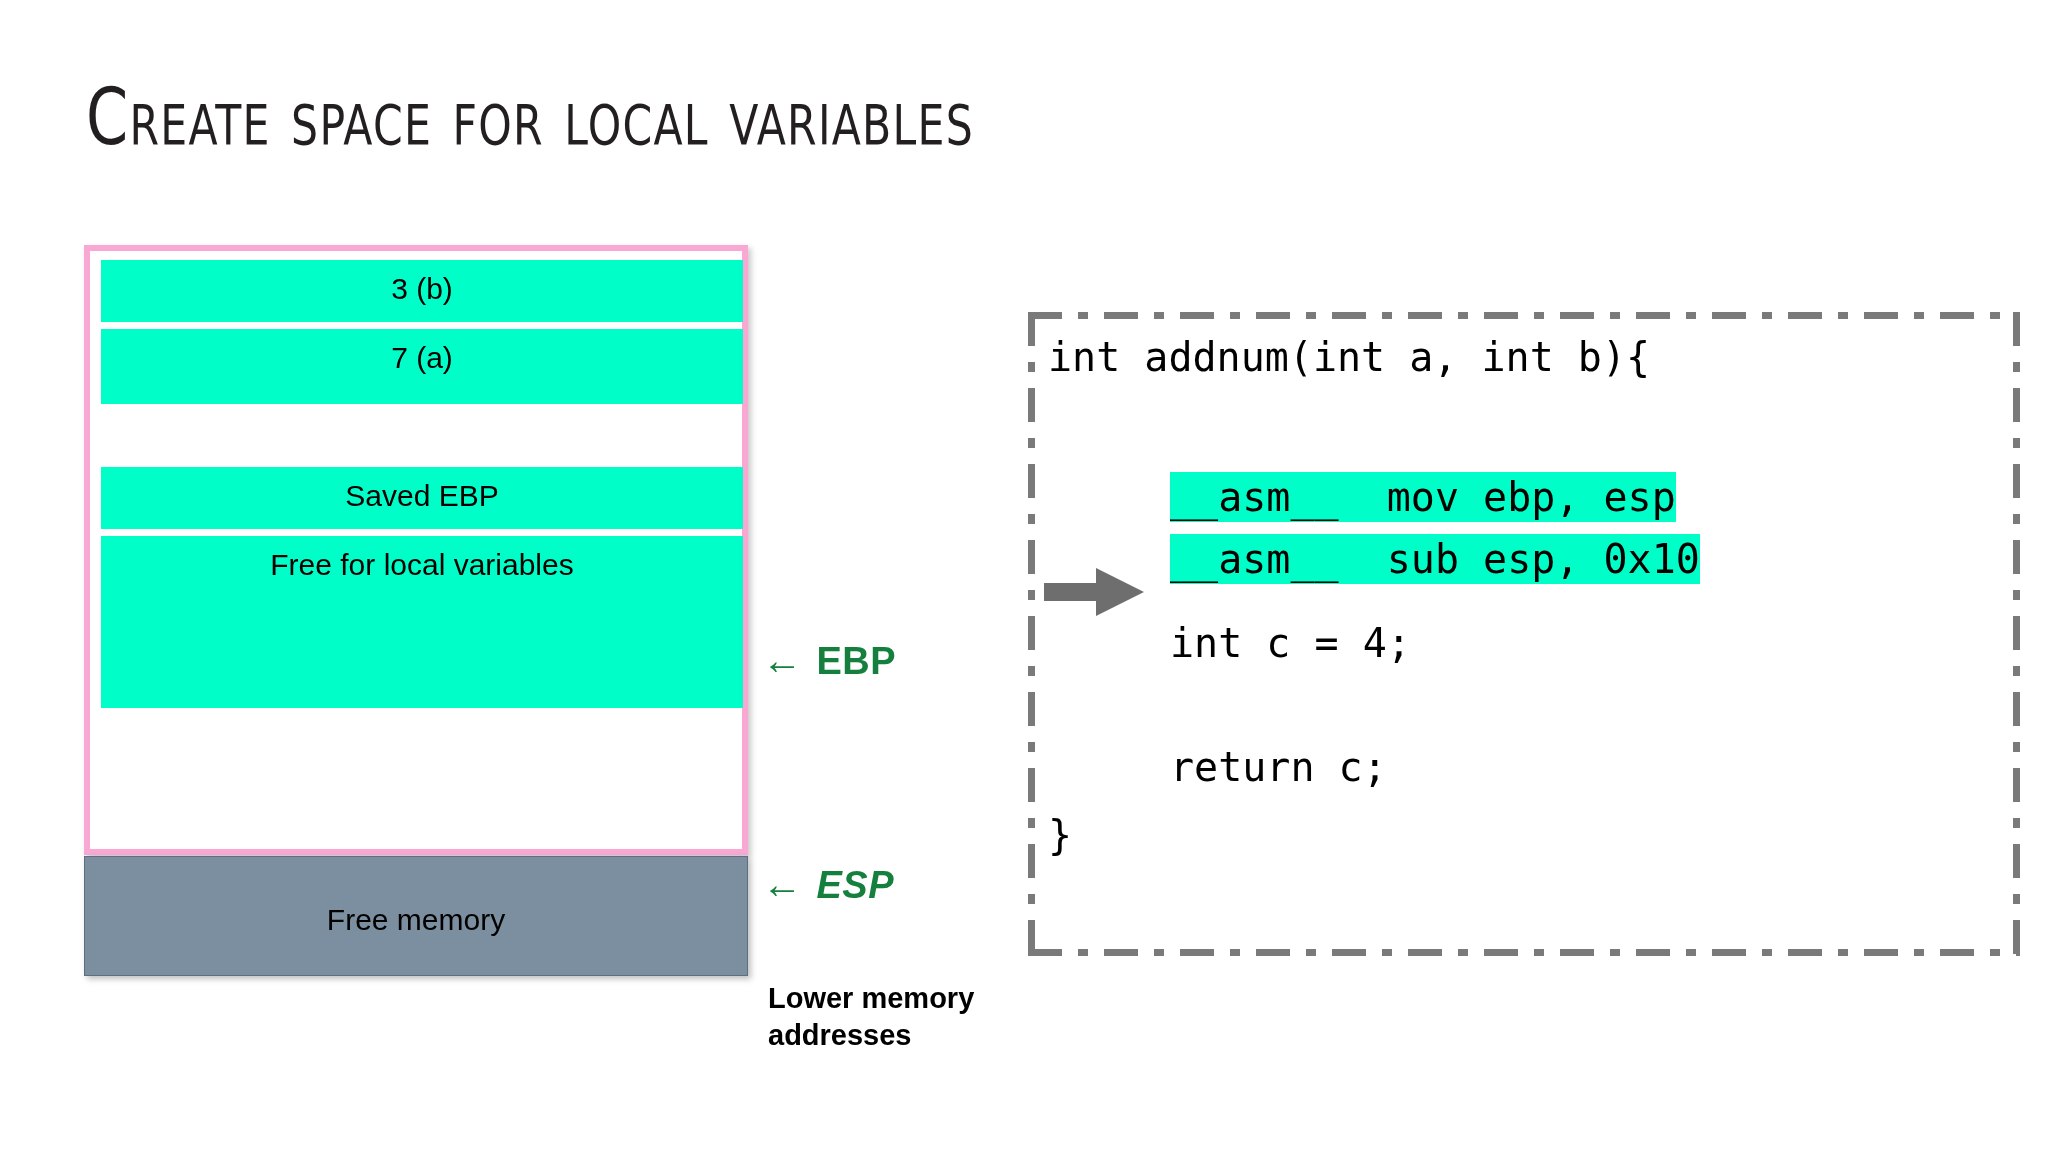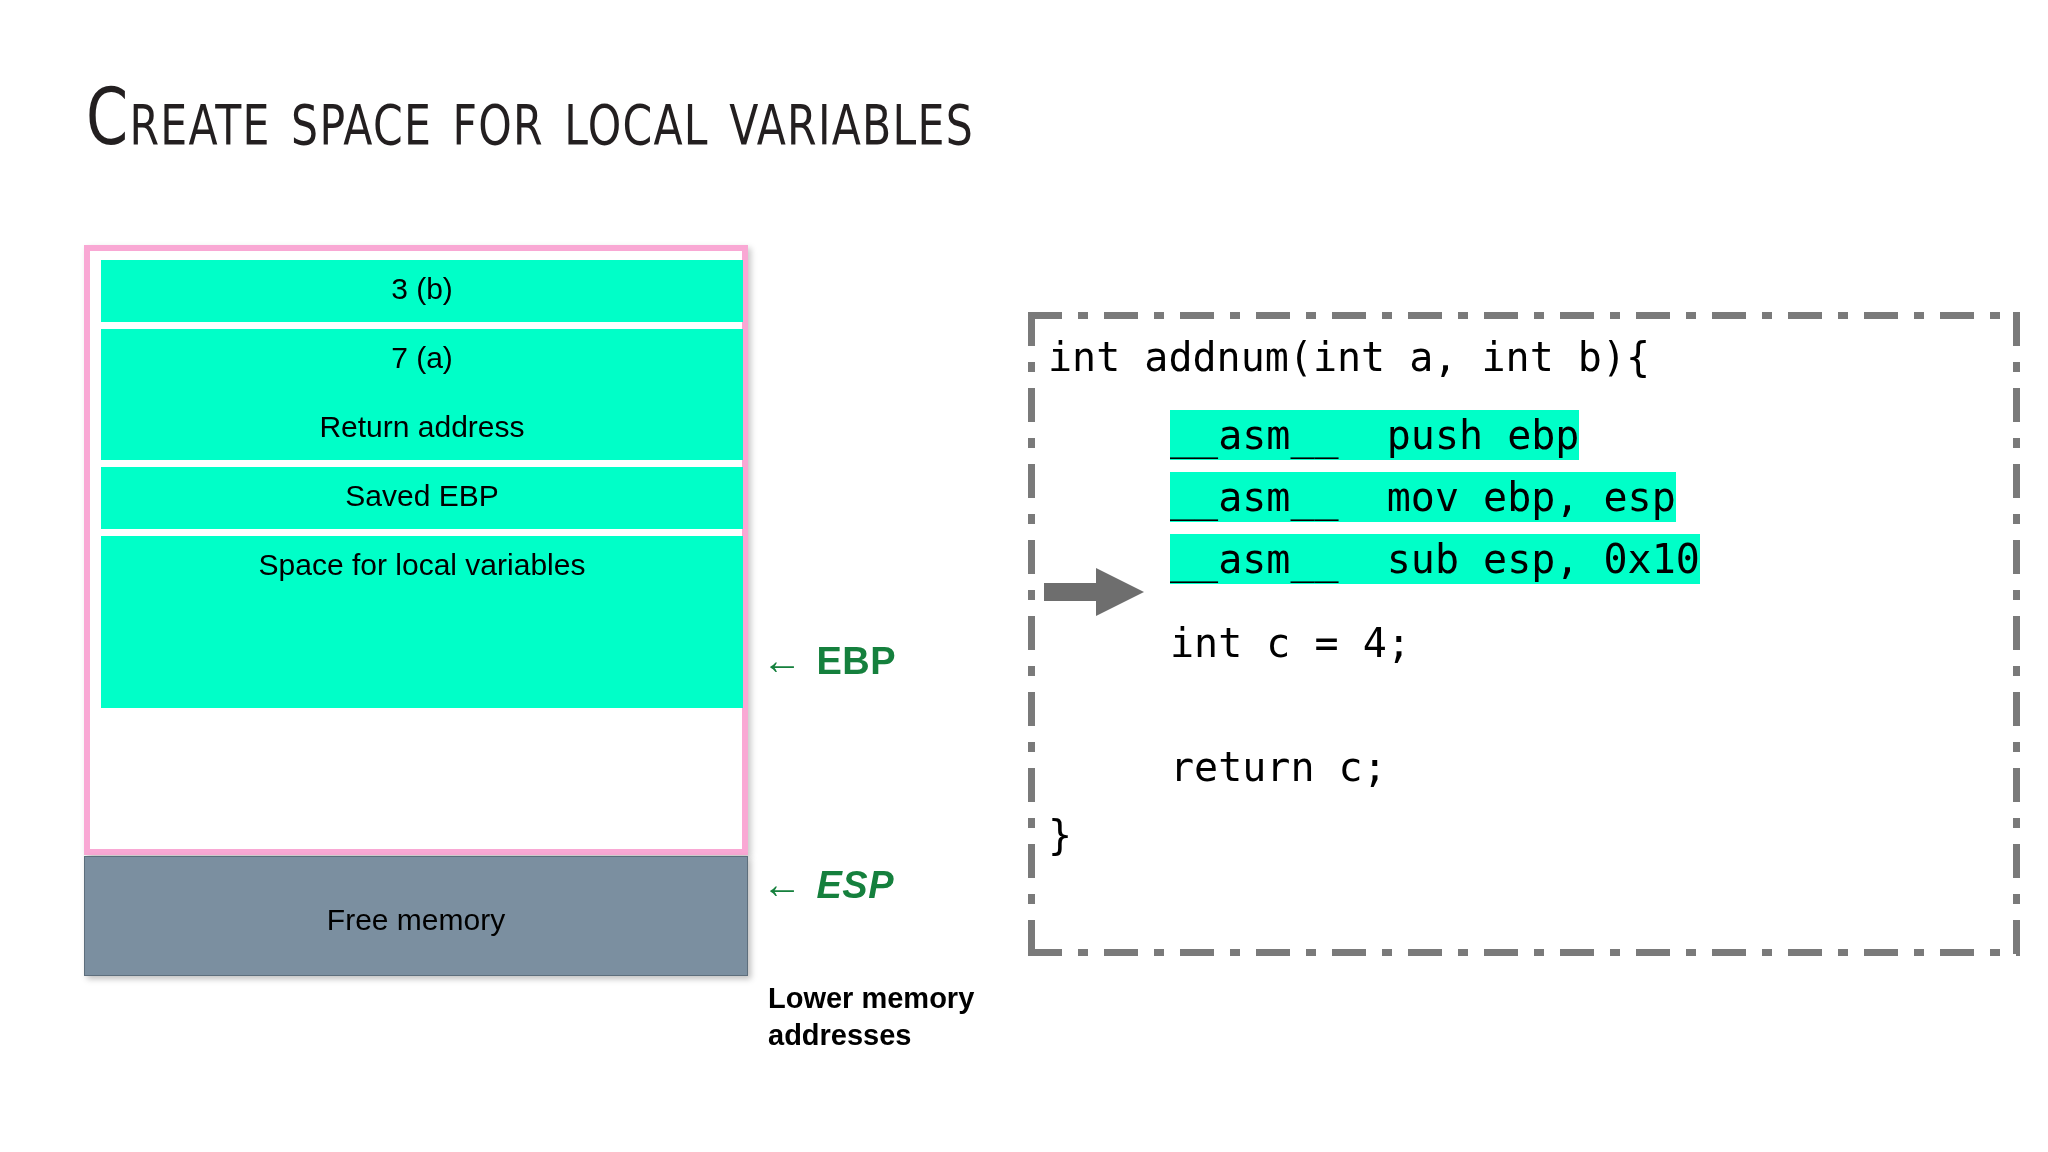--- a/index.html
+++ b/index.html
@@ -145,28 +145,25 @@
   <div class="title">Create space for local variables</div>
 
   <div class="stack-frame">
     <div class="stack-rows">
       <div class="srow r0">
         <span>3 (b)</span>
       </div>
       <div class="srow r1">
         <span>7 (a)</span>
       </div>
-      <div class="srow r2">
-        <span>Return address</span>
-      </div>
       <div class="srow r3">
         <span>Saved EBP</span>
       </div>
       <div class="srow r4">
-        <span>Space for local variables</span>
+        <span>Free for local variables</span>
       </div>
     </div>
   </div>
 
   <div class="free-mem">
     <span>Free memory</span>
   </div>
 
   <div class="ptr ptr-ebp">
     <span class="arrow">←</span><span>EBP</span>
@@ -175,21 +172,20 @@
     <span class="arrow">←</span><span>ESP</span>
   </div>
 
   <div class="lower-addr">Lower  memory addresses</div>
 
   <div class="dash-border"></div>
 
   <div class="code">
     <div class="cline l-sig">int addnum(int a, int b){</div>
 
-    <div class="cline indent l-a1"><span class="hl">__asm__  push ebp</span></div>
     <div class="cline indent l-a2"><span class="hl">__asm__  mov ebp, esp</span></div>
     <div class="cline indent l-a3"><span class="hl">__asm__  sub esp, 0x10</span></div>
 
     <div class="cline indent l-c1">int c = 4;</div>
     <div class="cline indent l-c3">return c;</div>
 
     <div class="cline l-end">}</div>
   </div>
 
   <div class="blk-arrow">

